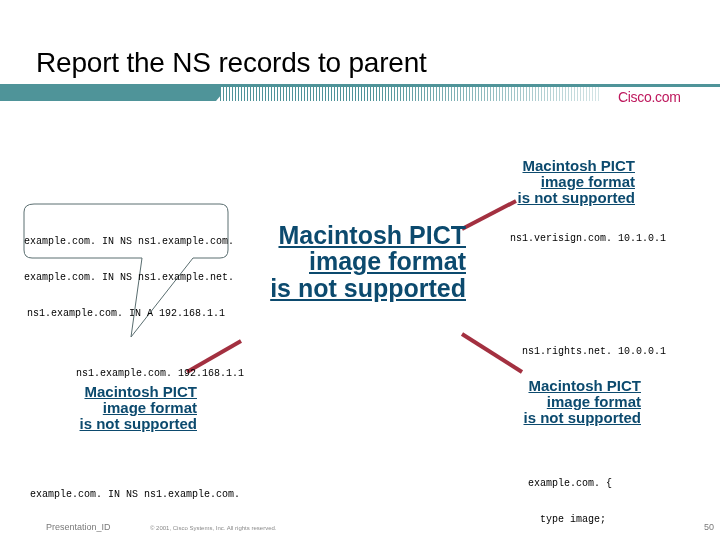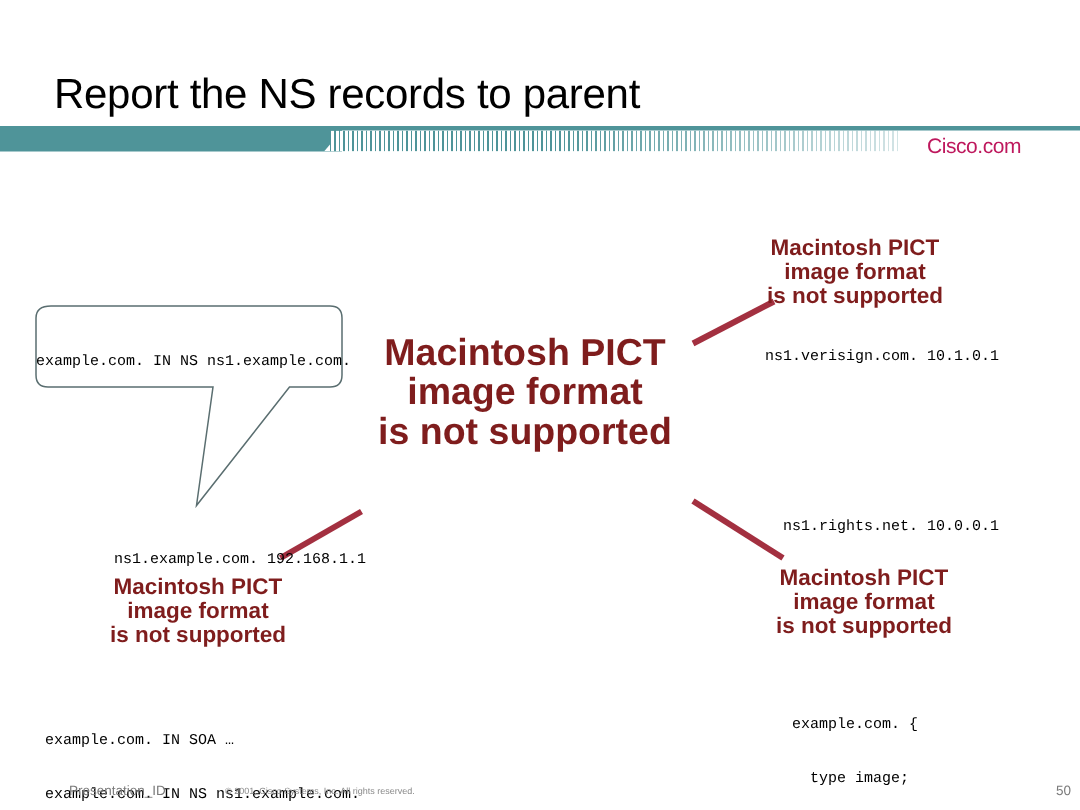--- a/index.html
+++ b/index.html
@@ -9,21 +9,21 @@
   .bar { left: 0; top: 84px; width: 720px; height: 17px; }
   .bar-solid { position: absolute; left: 0; top: 0; width: 228px; height: 17px; background: #4f9499; }
   .bar-top { position: absolute; left: 0; top: 0; width: 720px; height: 3px; background: #4f9499; }
   .bar-stripes { position: absolute; left: 220px; top: 3px; width: 380px; height: 14px;
     background: repeating-linear-gradient(90deg, #4f9499 0px, #4f9499 1px, #ffffff 1px, #ffffff 3px);
     -webkit-mask-image: linear-gradient(90deg, #000 0%, #000 40%, rgba(0,0,0,0.25) 100%);
     mask-image: linear-gradient(90deg, #000 0%, #000 40%, rgba(0,0,0,0.25) 100%); }
   .bar-slant { position: absolute; left: 216px; top: 3px; width: 12px; height: 14px; background: #fff; clip-path: polygon(0 100%, 100% 0, 100% 100%); }
   .cisco { left: 618px; top: 89px; font-size: 14px; color: #be185d; letter-spacing: -0.3px; }
   .mono { font-family: "Liberation Mono", monospace; font-size: 10px; color: #000; white-space: pre; line-height: 12px; }
-  .pict { color: #7f1d1d; font-weight: bold; text-align: center; line-height: 1.05; }
+  .pict { color: #0c4a6e; font-weight: bold; text-align: right; line-height: 1.05; text-decoration: underline; }
   .pict-big { left: 234px; top: 222px; width: 232px; font-size: 25px; }
   .pict-small { font-size: 15px; width: 130px; }
   .footer { font-size: 9px; color: #7a7a7a; margin-left: 20px; }
   .footer-small { font-size: 6px; color: #8a8a8a; }
   svg.overlay { position: absolute; left: 0; top: 0; }
 </style>
 </head>
 <body>
 
 <div class="abs title">Report the NS records to parent</div>
@@ -38,20 +38,22 @@
 
 <svg class="overlay" width="720" height="540">
   <path d="M34,204 L220,204 Q228,204 228,212 L228,250 Q228,258 220,258 L193,258 L131,337 L142,258 L32,258 Q24,258 24,250 L24,212 Q24,204 34,204 Z" fill="#ffffff" stroke="#5a6e70" stroke-width="1"></path>
   <line x1="462" y1="229" x2="516" y2="201" stroke="#a33040" stroke-width="4"></line>
   <line x1="462" y1="334" x2="522" y2="372" stroke="#a33040" stroke-width="4"></line>
   <line x1="187" y1="372" x2="241" y2="341" stroke="#a33040" stroke-width="4"></line>
 </svg>
 
 <div class="abs mono" style="left:24px; top:212px; width:204px; text-align:center;">
   <div>example.com. IN NS ns1.example.com.</div>
+  <div>example.com. IN NS ns1.example.net.</div>
+  <div>ns1.example.com. IN A 192.168.1.1</div>
 </div>
 
 <div class="abs pict pict-big">
   <div>Macintosh PICT</div>
   <div>image format</div>
   <div>is not supported</div>
 </div>
 
 <div class="abs pict pict-small" style="left:505px; top:158px;">
   <div>Macintosh PICT</div>
@@ -68,21 +70,20 @@
 </div>
 
 <div class="abs mono" style="left:522px; top:346px;">ns1.rights.net. 10.0.0.1</div>
 <div class="abs pict pict-small" style="left:511px; top:378px;">
   <div>Macintosh PICT</div>
   <div>image format</div>
   <div>is not supported</div>
 </div>
 
 <div class="abs mono" style="left:30px; top:465px;">
-  <div>example.com. IN SOA …</div>
   <div>example.com. IN NS ns1.example.com.</div>
   
 </div>
 
 <div class="abs mono" style="left:528px; top:454px;">
   <div>example.com. {</div>
   <div>  type image;</div>
   
   
 </div>

